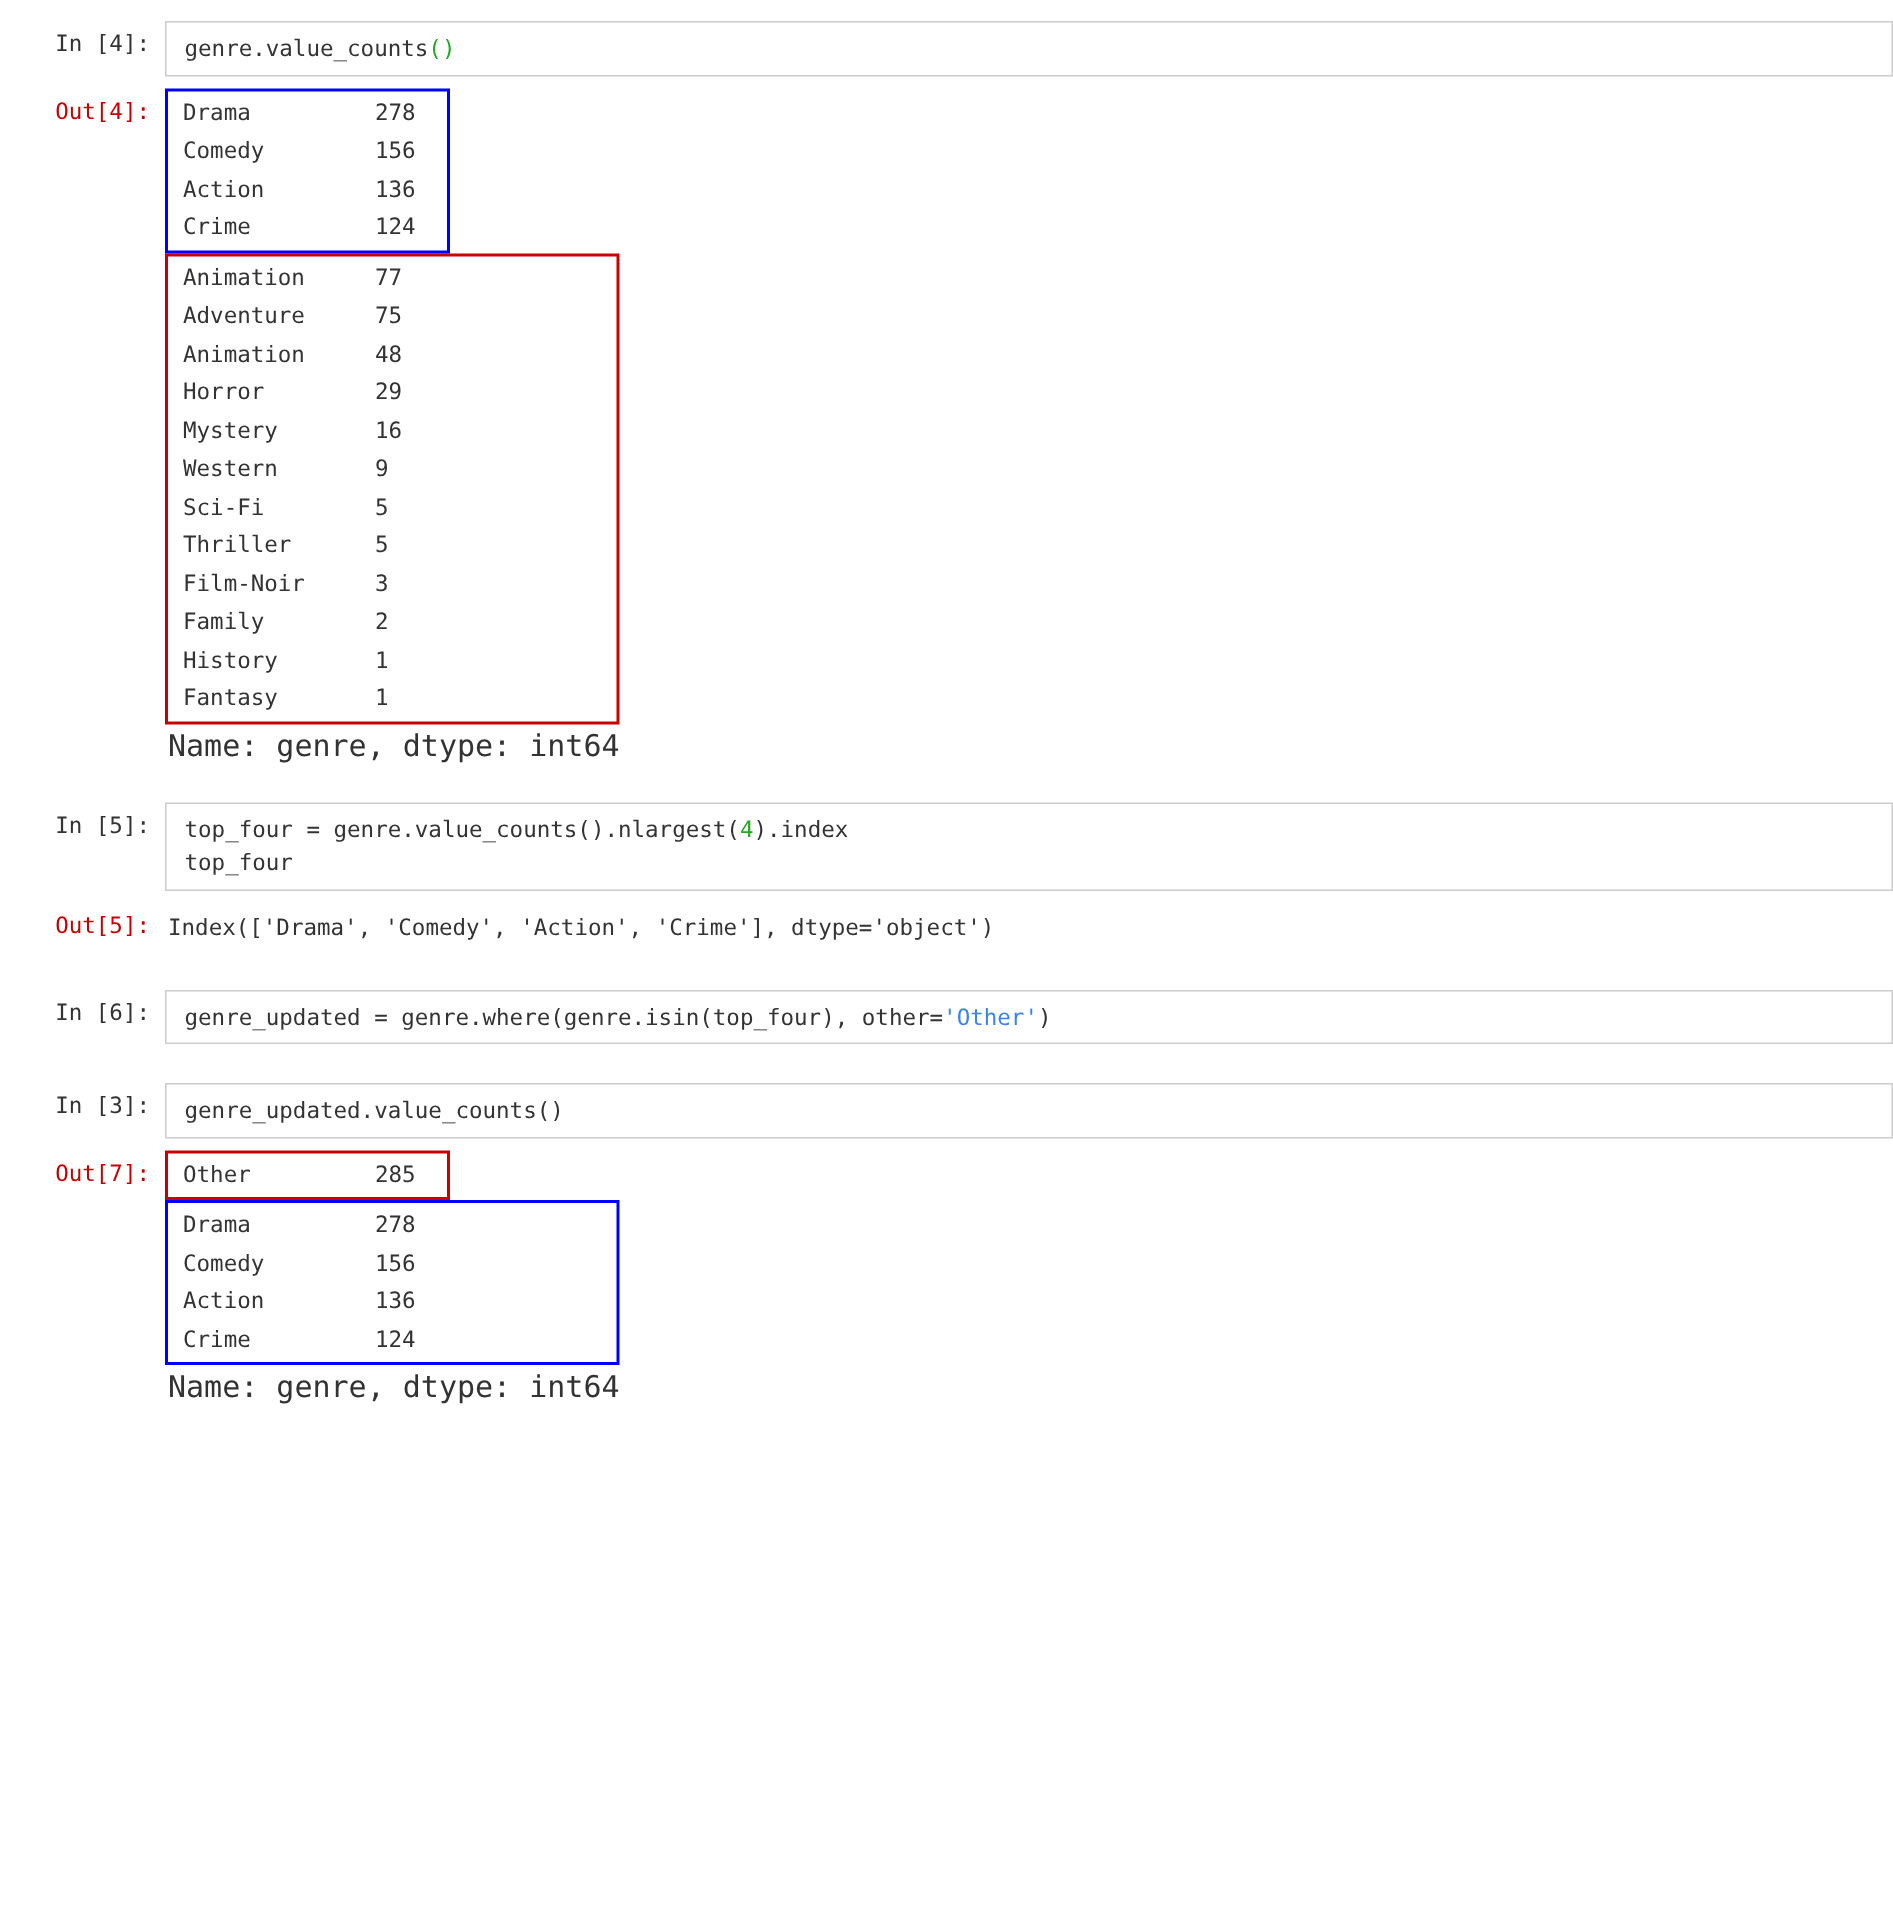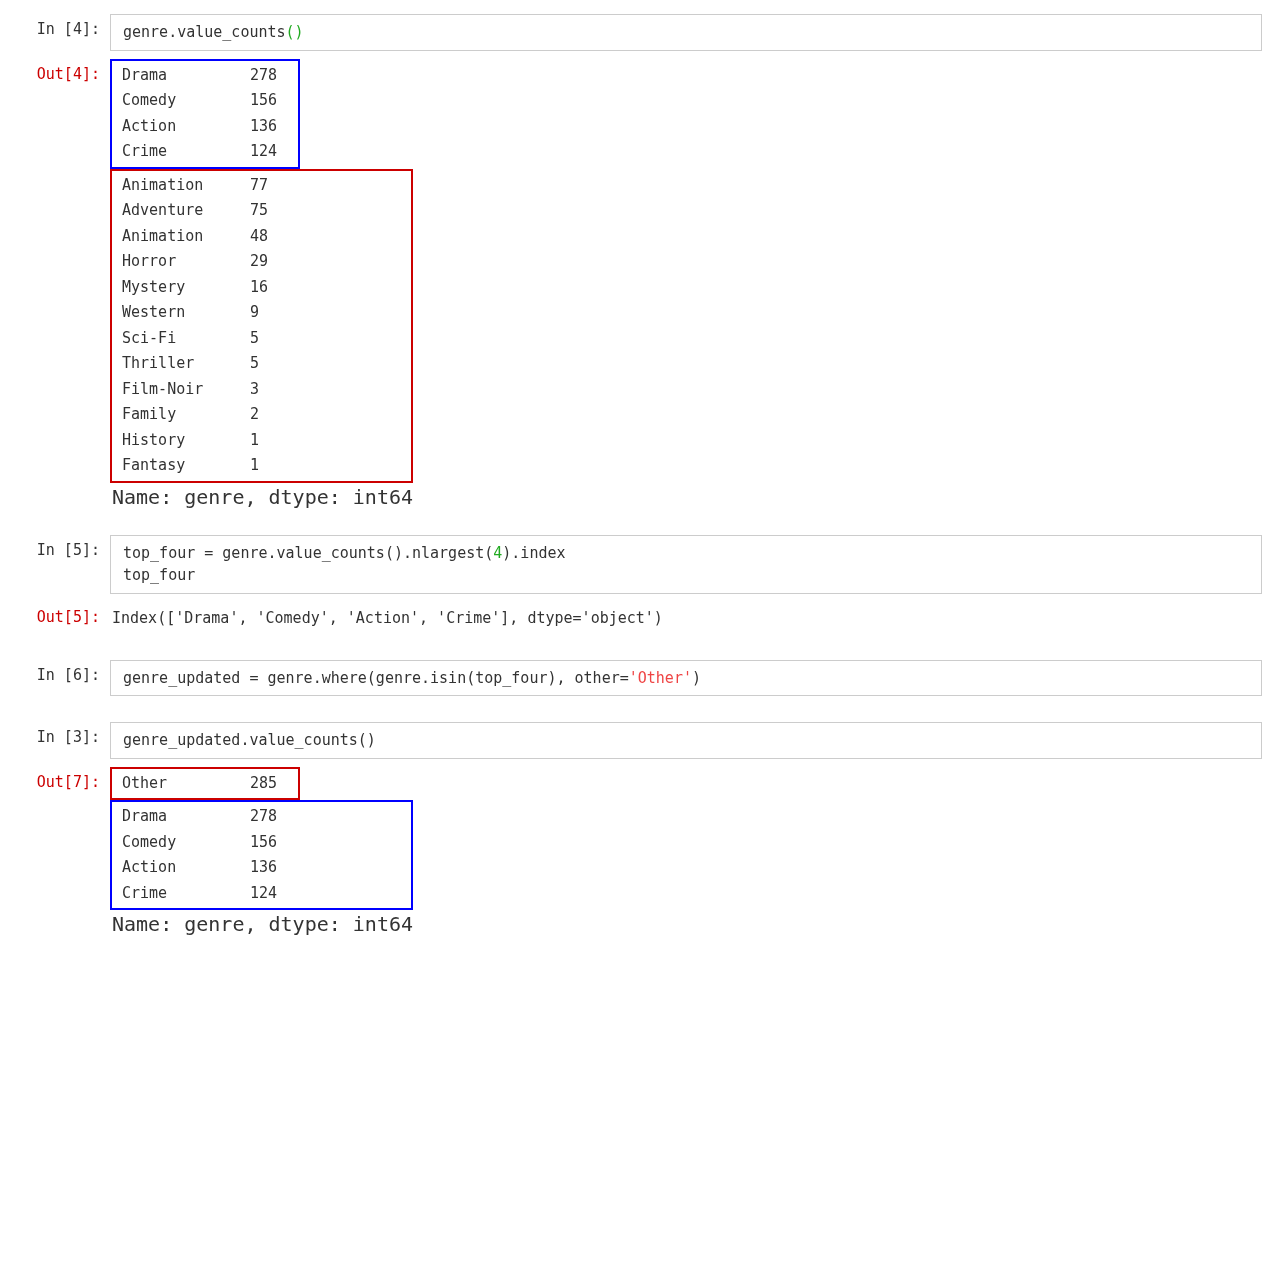--- a/index.html
+++ b/index.html
@@ -226,21 +226,21 @@
       <div class="output-plain">Index(['Drama', 'Comedy', 'Action', 'Crime'], dtype='object')</div>
     </div>
   </div>
 
   <div class="separator"></div>
 
   <div class="cell">
     <div class="cell-label in-label">In [6]:</div>
     <div class="cell-content">
       <div class="code-box">
-        <div class="code-line">genre_updated = genre.where(genre.isin(top_four), other=<span style="color:#ef4444;">'Other'</span>)</div>
+        <div class="code-line">genre_updated = genre.where(genre.isin(top_four), other=<span style="color:#3b82f6;">'Other'</span>)</div>
       </div>
     </div>
   </div>
 
   <div class="separator"></div>
 
   <div class="cell">
     <div class="cell-label in-label">In [3]:</div>
     <div class="cell-content">
       <div class="code-box">

